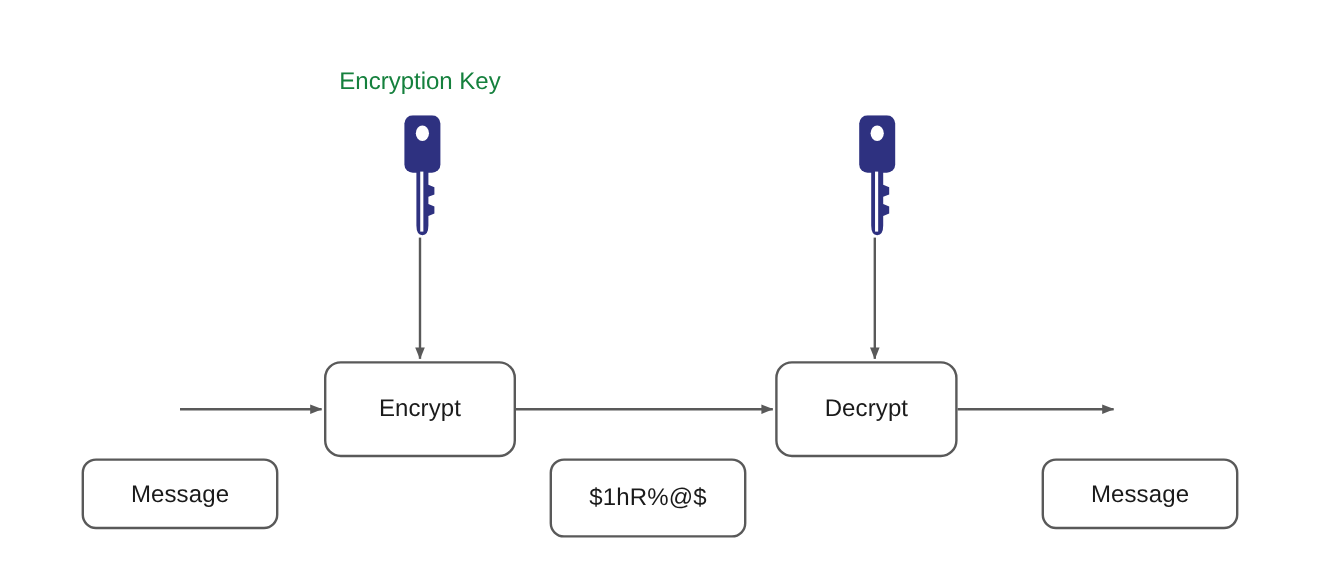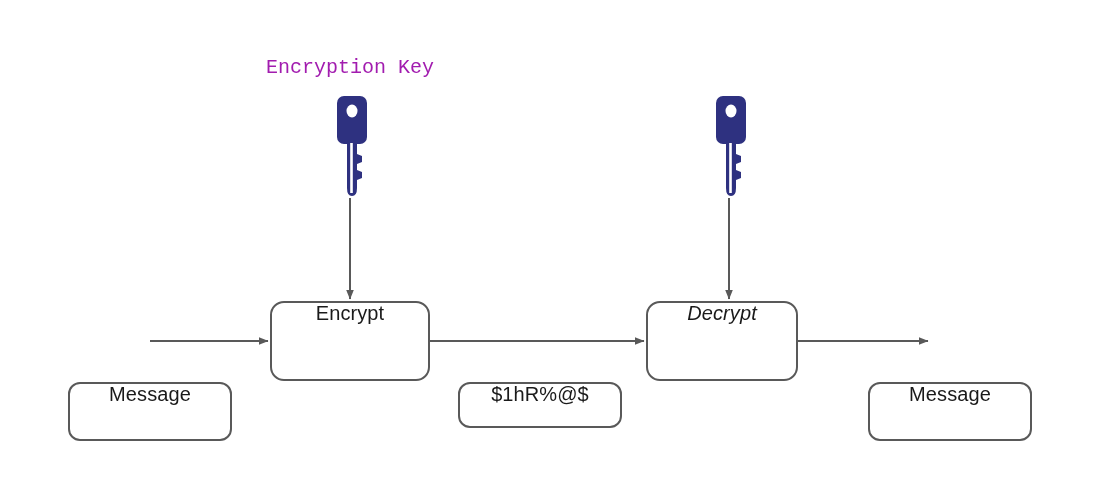--- a/index.html
+++ b/index.html
@@ -24,37 +24,37 @@
     width: 1100px;
     height: 484px;
   }
   .node-box {
     position: absolute;
     box-sizing: border-box;
     border: 2px solid #595959;
     border-radius: 12px;
     background: #ffffff;
     display: flex;
+    align-items: center;
     justify-content: center;
     color: #1a1a1a;
     font-size: 20px;
     line-height: 1;
     letter-spacing: 0.1px;
   }
   .proc-box {
     border-radius: 14px;
   }
   .caption {
     position: absolute;
-    color: #a21caf;
+    color: #15803d;
     font-size: 20px;
     line-height: 1;
     text-align: center;
     white-space: nowrap;
-    font-family: Liberation Mono, monospace;
   }
   .key-icon {
     position: absolute;
   }
 </style>
 </head>
 <body>
 
 <div id="canvas">
 
@@ -96,29 +96,29 @@
     <rect x="20.2" y="47" width="2.6" height="50" fill="#ffffff"></rect>
   </svg>
 
   <div class="caption" style="left:250px; top:58px; width:200px;">Encryption Key</div>
 
 
   <div class="node-box proc-box" style="left:270px; top:301px; width:160px; height:80px;">
     <span>Encrypt</span>
   </div>
 
-  <div class="node-box proc-box" style="left:646px; top:301px; width:152px; height:80px;font-style:italic;">
+  <div class="node-box proc-box" style="left:646px; top:301px; width:152px; height:80px;">
     <span>Decrypt</span>
   </div>
 
   <div class="node-box" style="left:68px; top:382px; width:164px; height:59px;">
     <span>Message</span>
   </div>
 
-  <div class="node-box" style="left:458px; top:382px; width:164px; height:46px;">
+  <div class="node-box" style="left:458px; top:382px; width:164px; height:66px;">
     <span>$1hR%@$</span>
   </div>
 
   <div class="node-box" style="left:868px; top:382px; width:164px; height:59px;">
     <span>Message</span>
   </div>
 
 </div>
 
 </body></html>

